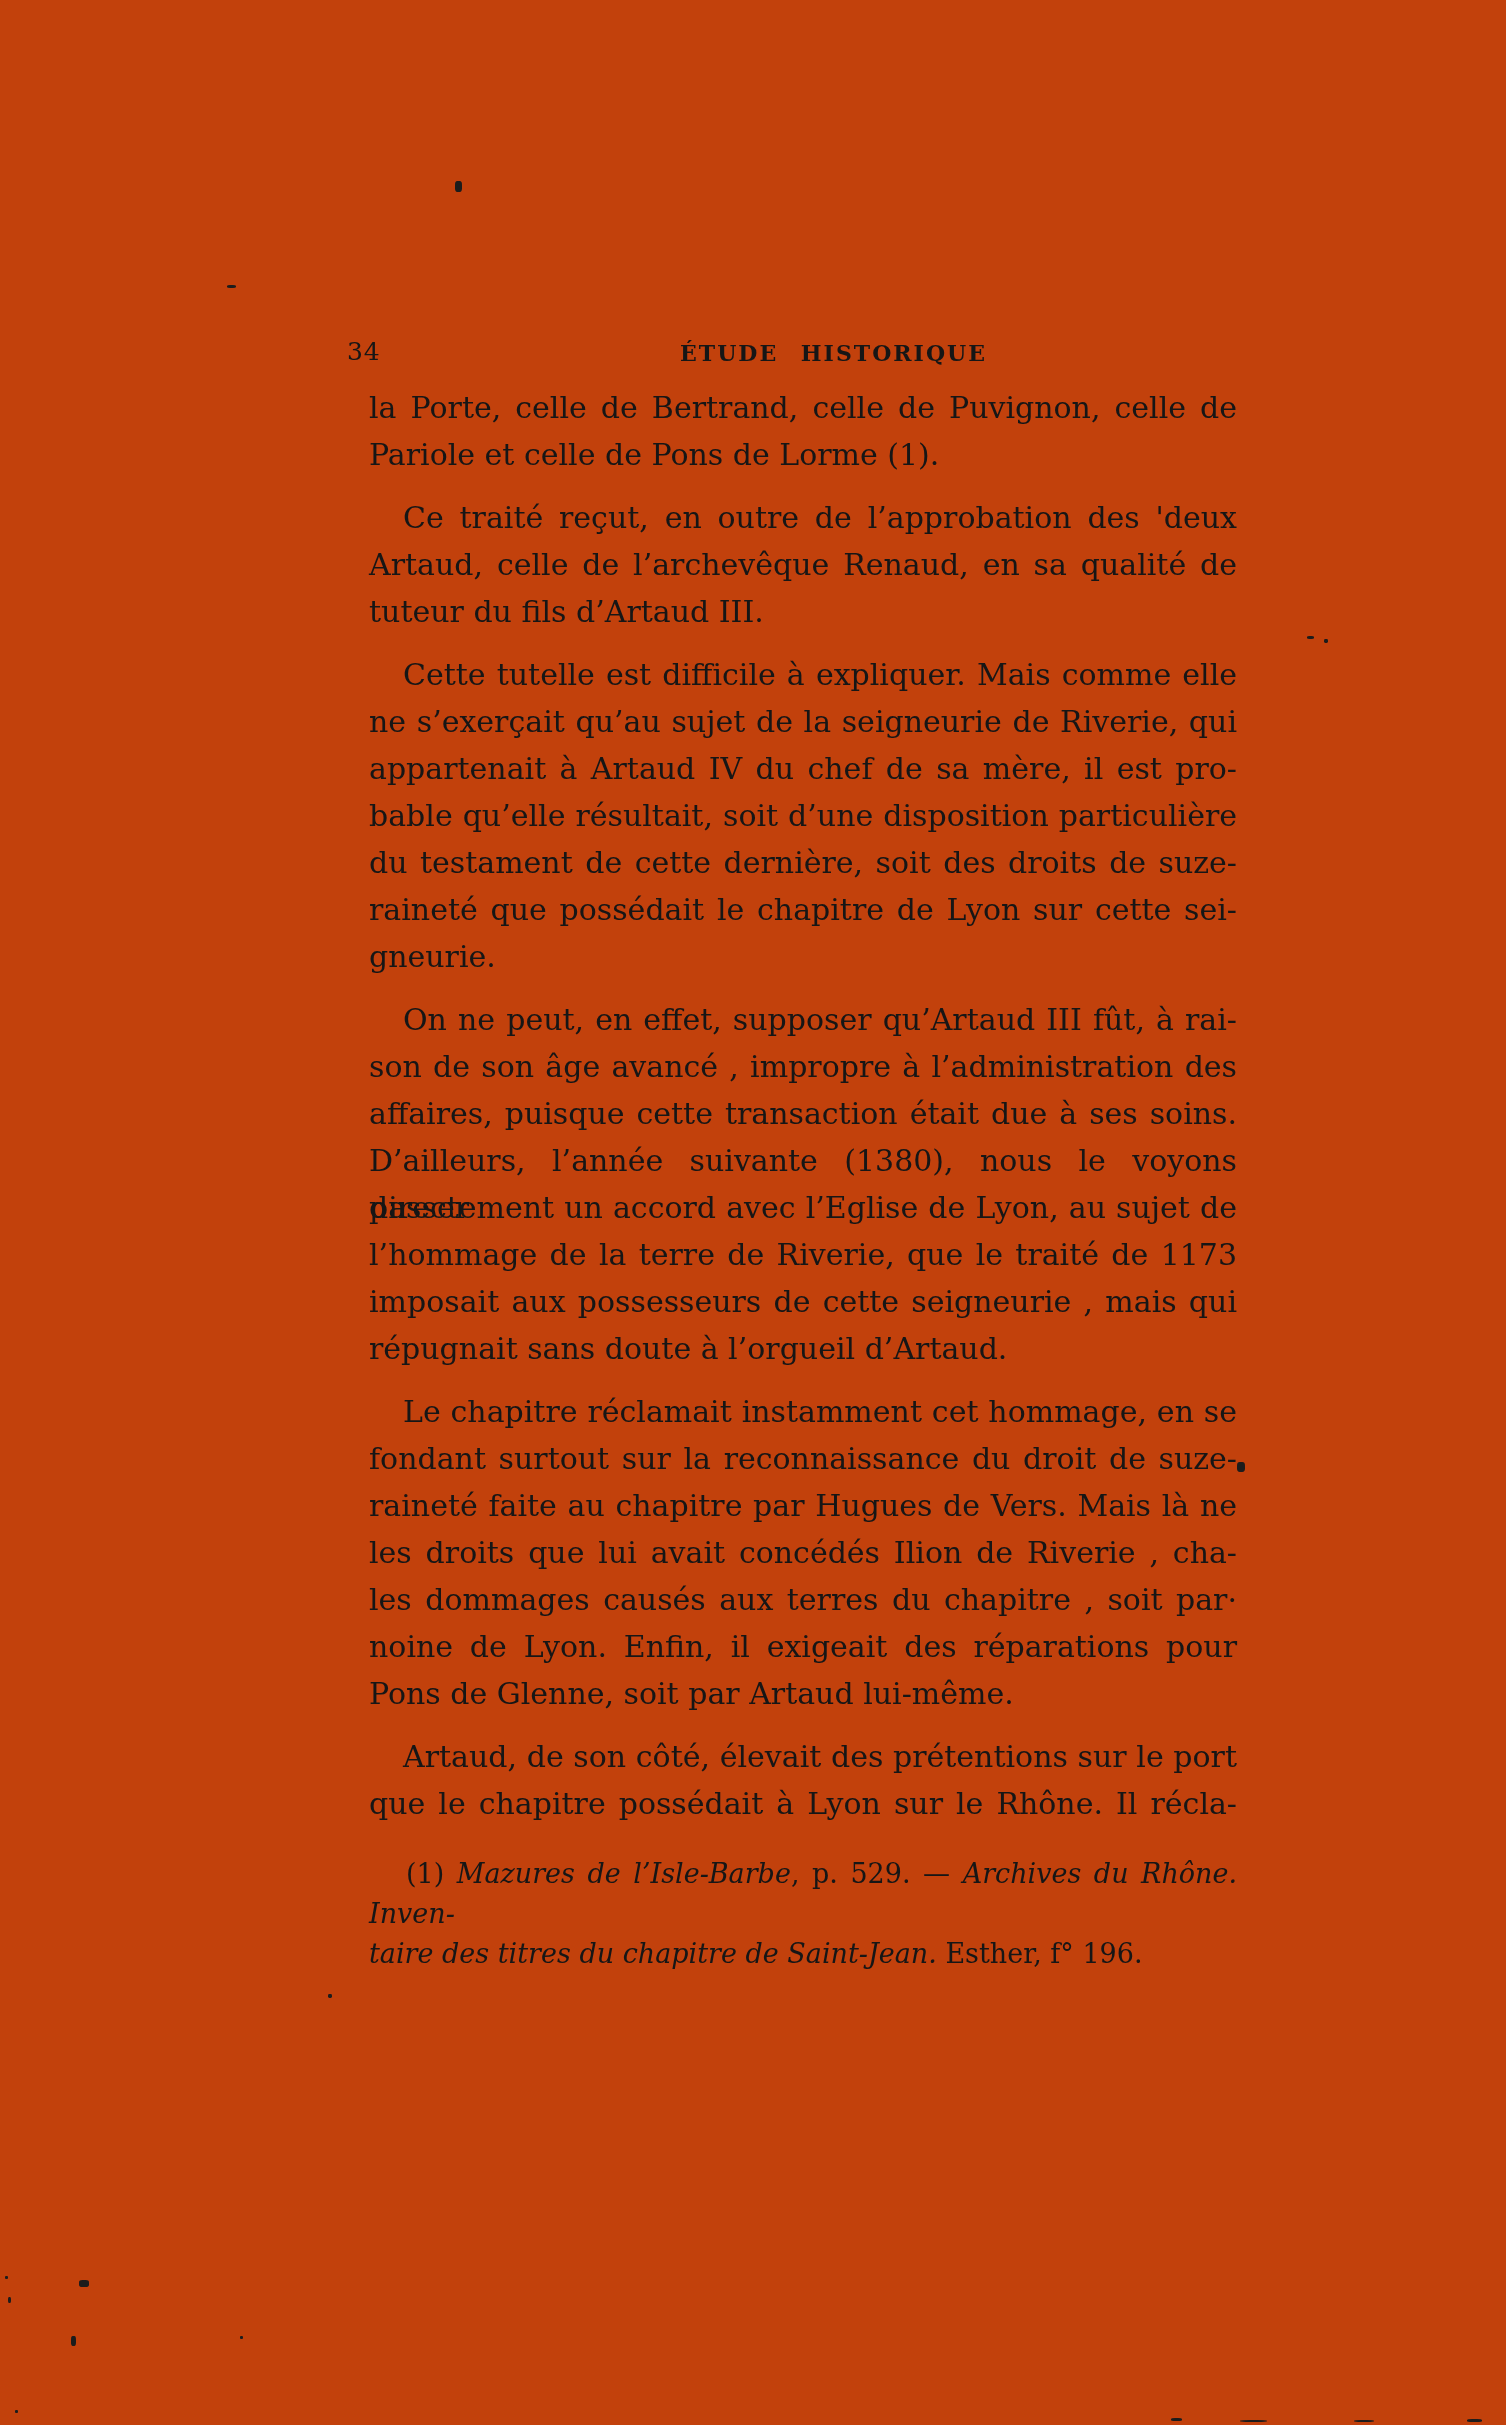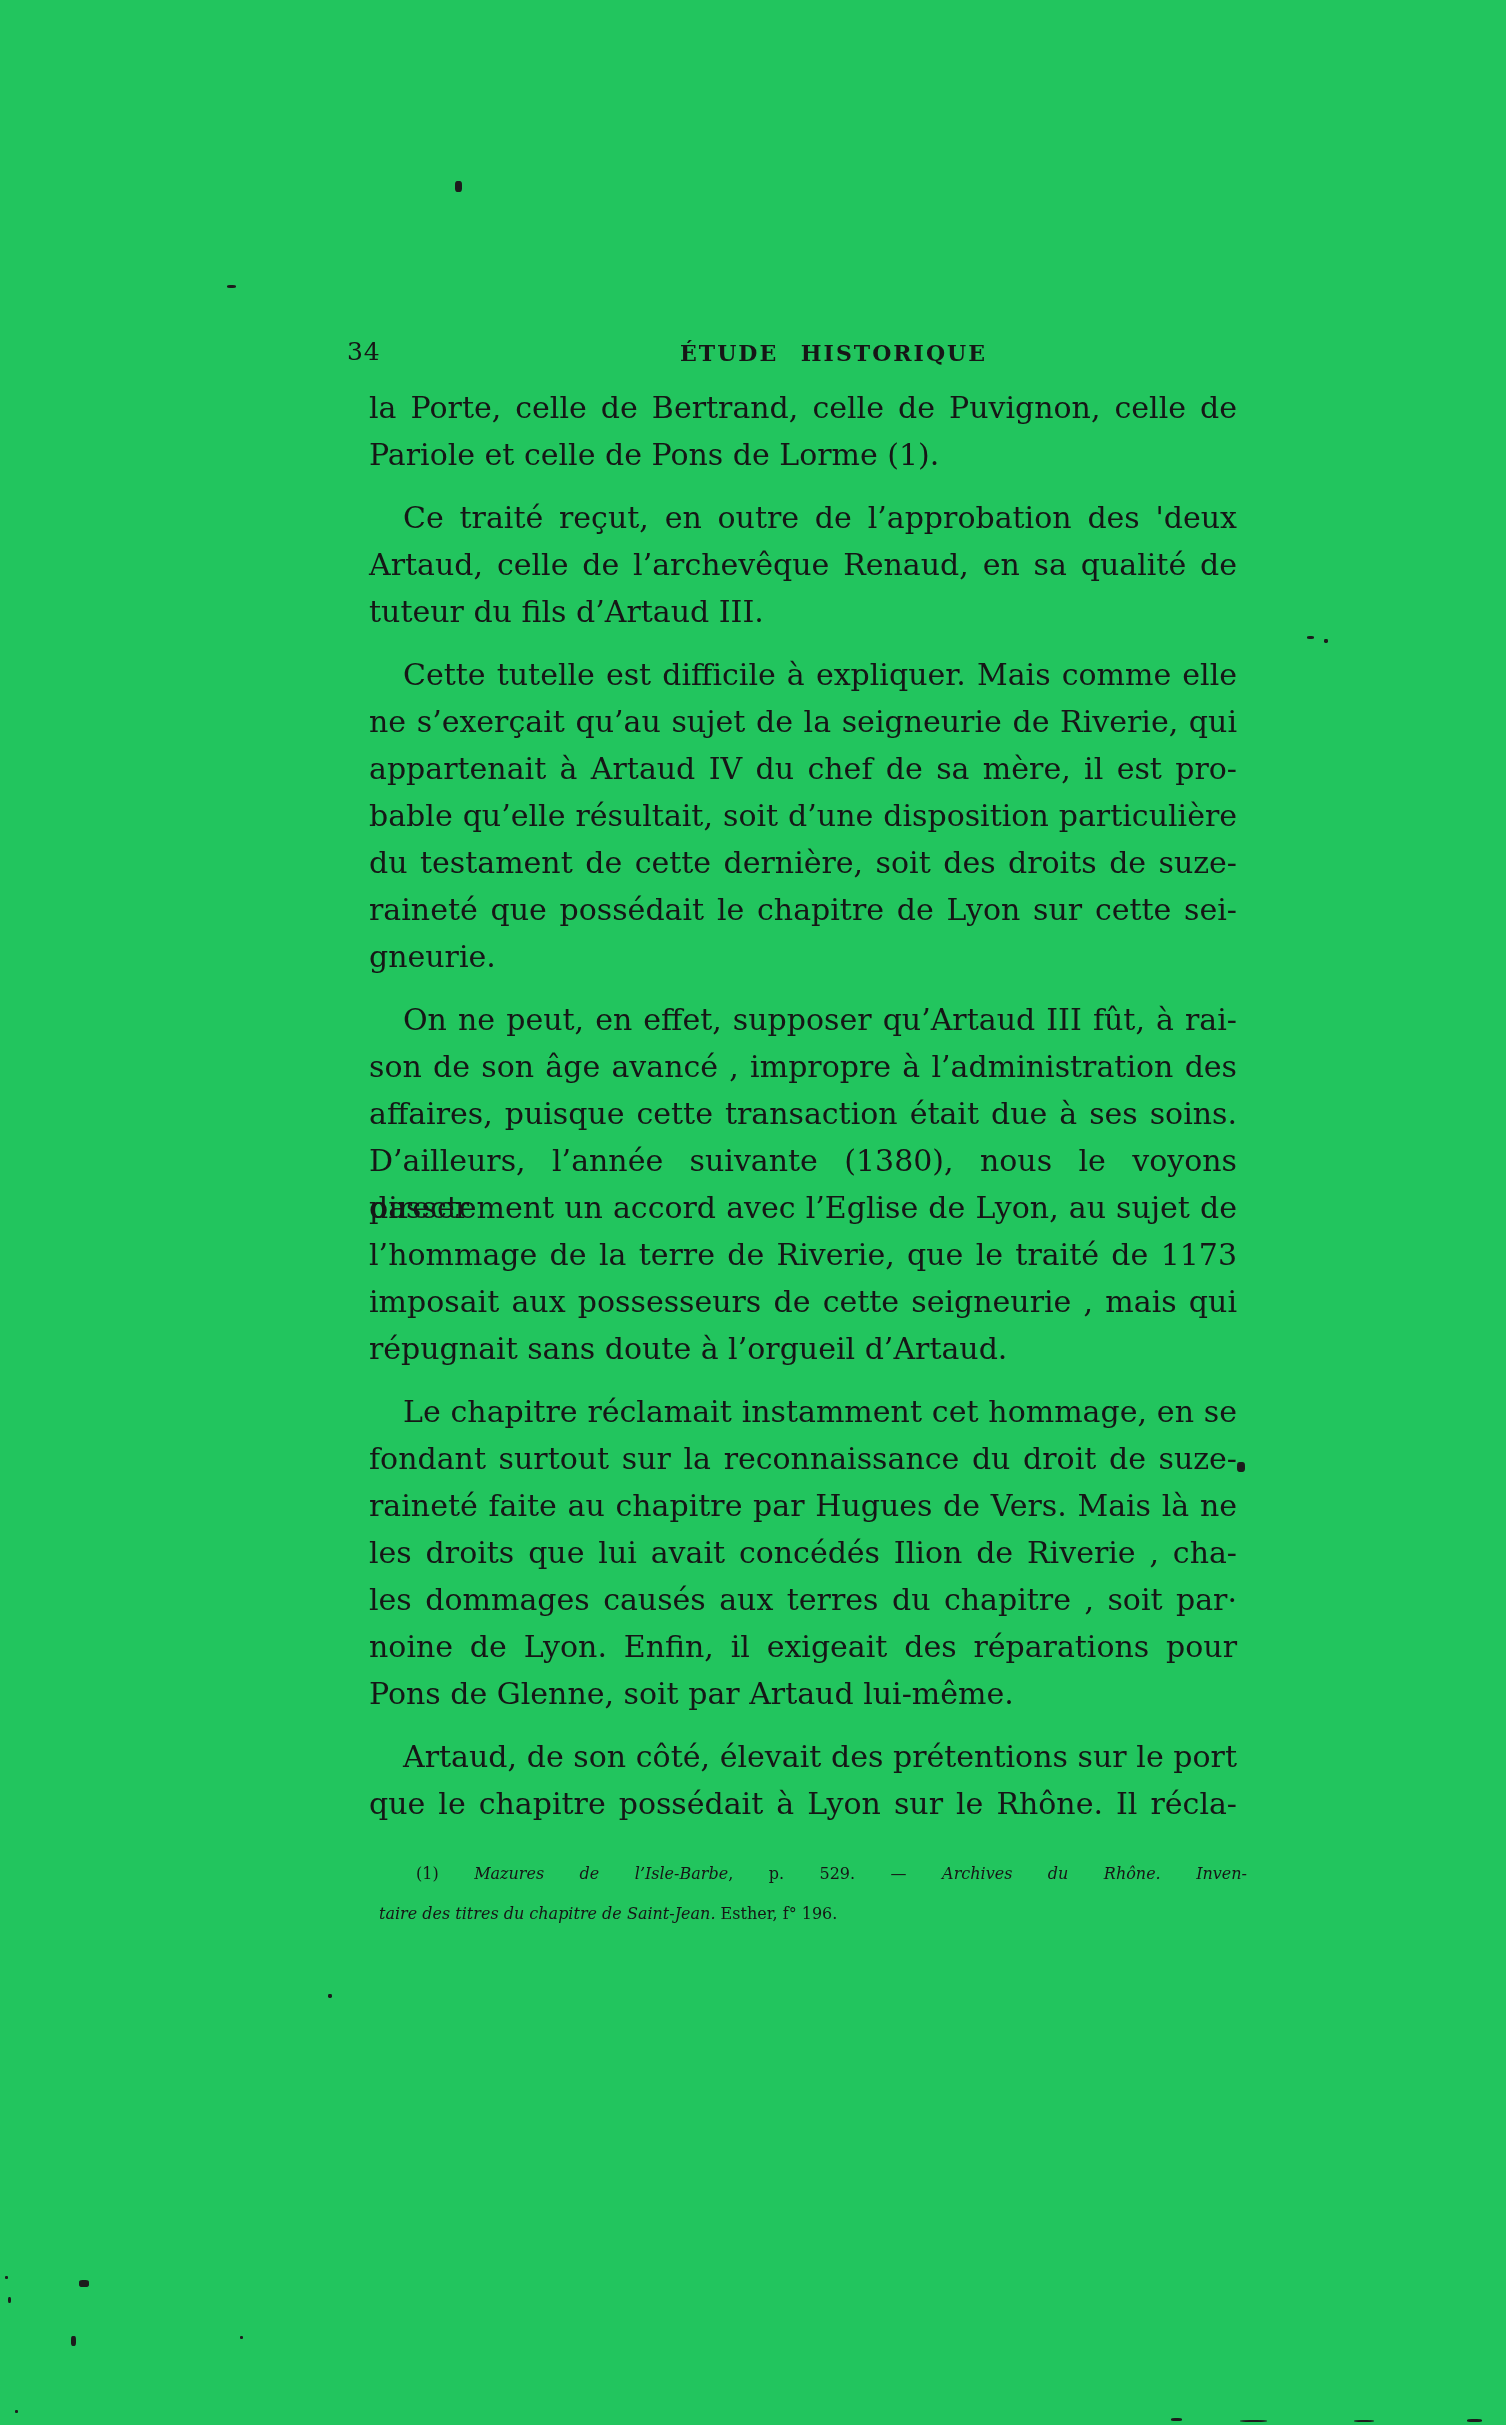--- a/index.html
+++ b/index.html
@@ -1,20 +1,20 @@
 <!DOCTYPE html>
 <html style="font-size:13px"><head>
 <meta charset="utf-8">
 <style>
   html,body { margin:0; padding:0; background:#ffffff; }
   .page {
     position:relative;
     width:1506px;
     height:2426px;
-    background:#22c55e;
+    background:#c2410c;
     color:#161616;
     font-family:"DejaVu Serif", "Liberation Serif", serif;
     overflow:hidden;
   }
   .pagenum {
     position:absolute;
     left:347px;
     top:337px;
     font-size:25px;
     letter-spacing:0.8px;
@@ -42,24 +42,24 @@
   .line {
     text-align:justify;
     text-align-last:justify;
     height:47px;
     overflow:visible;
   }
   .line.indent { text-indent:34px;margin-top:16px; }
   .line.pend { text-align-last:left; }
   .footnote {
     position:absolute;
-    left:379px;
+    left:369px;
     top:1854px;
     width:868px;
-    font-size:16px;
+    font-size:27px;
     line-height:40px;
   }
   .fn-line.fn-justify { text-align:justify; text-align-last:justify; }
   .fn-line.fn-indent { text-indent:37px; }
   .it { font-style:italic; }
   .rm { font-style:normal; }
   .speck {
     position:absolute;
     background:#1c1c1c;
     border-radius:35%;

